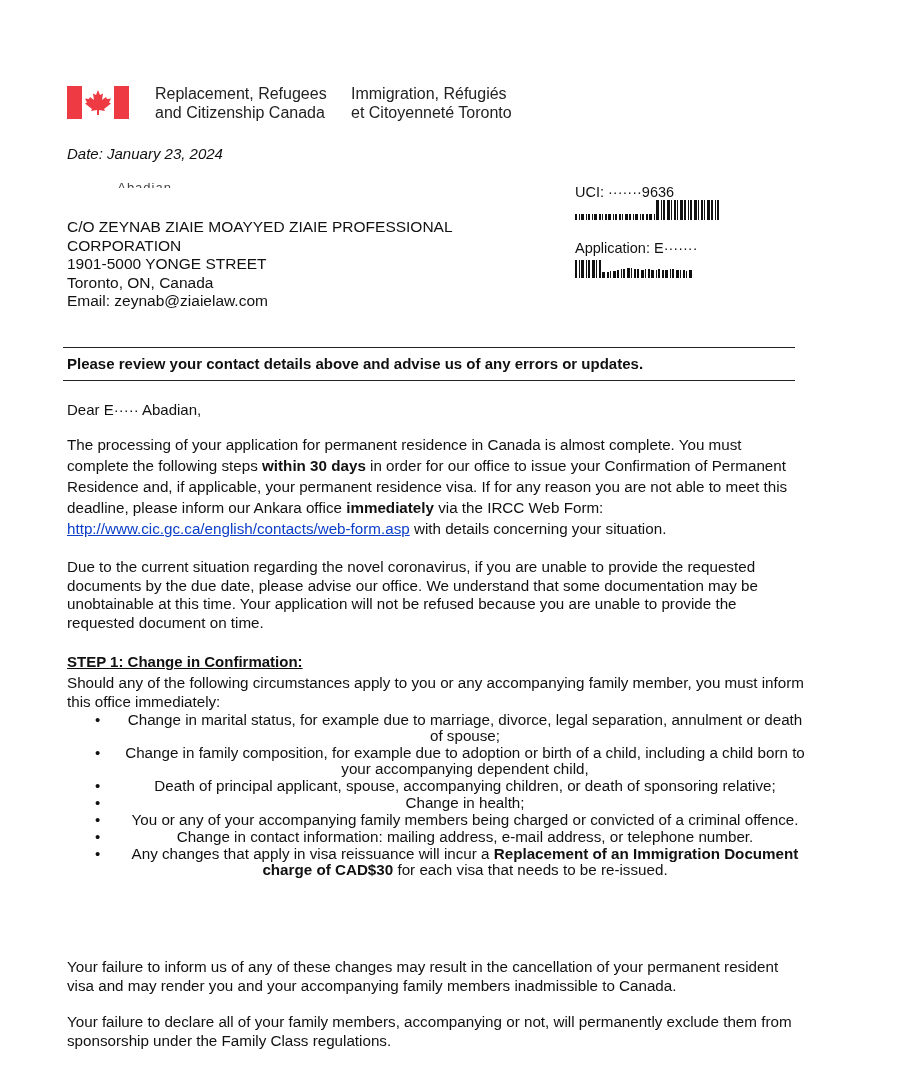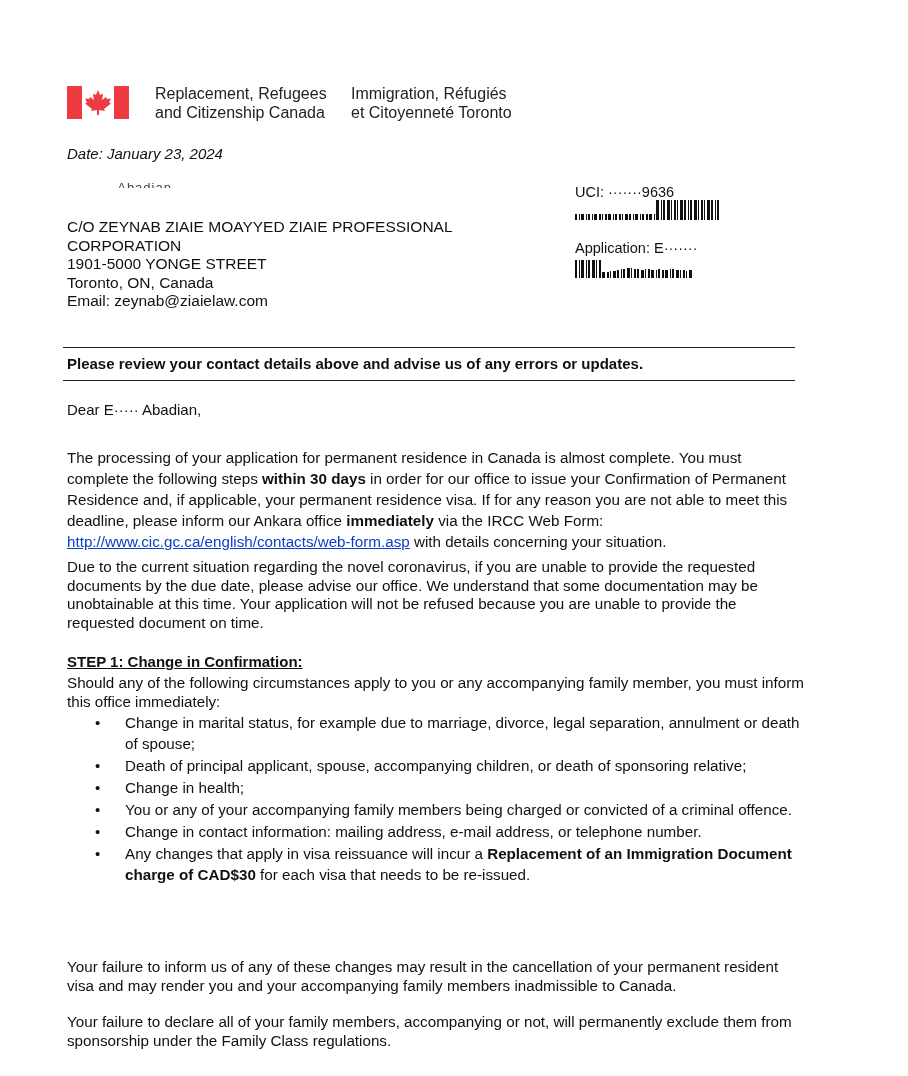--- a/index.html
+++ b/index.html
@@ -20,21 +20,21 @@
     .bars { display: flex; align-items: flex-end; height: 20px; margin-top: 2px; }
     .bars span { display: inline-block; background: #111; margin-right: 1.5px; }
     .notice-box { left: 63px; top: 347px; width: 728px; border-top: 1px solid #222; border-bottom: 1px solid #222; padding: 7px 0 8px 4px; font-weight: bold; font-size: 15px; }
     .dear { left: 67px; top: 401px; font-size: 15px; }
     .para { left: 67px; width: 740px; line-height: 21px; font-size: 15.2px; }
     .para2 { line-height: 18.5px; }
     a.link { color: #0b3ec9; text-decoration: underline; }
     .step-title { left: 67px; top: 653px; font-weight: bold; text-decoration: underline; font-size: 15px; }
     .step-intro { left: 67px; top: 674px; width: 740px; line-height: 18.5px; font-size: 15.2px; }
     .bullets { left: 95px; top: 712px; width: 710px; margin: 0; padding: 0; list-style: none; font-size: 15.2px; }
-    .bullets li { position: relative; padding-left: 30px; line-height: 21px; margin-bottom: 1px; }
+    .bullets li { position: relative; padding-left: 30px; line-height: 16px; margin-bottom: 1px; text-align: center; }
     .bullets li::before { content: "\2022"; position: absolute; left: 0; top: 0; font-size: 15px; }
   </style>
 </head>
 <body>
 
 <div class="abs flag">
   <svg width="62" height="33" viewBox="0 0 62 33">
     <rect x="0" y="0" width="15" height="33" fill="#ee3a43"></rect>
     <rect x="15" y="0" width="32" height="33" fill="#ffffff"></rect>
     <rect x="47" y="0" width="15" height="33" fill="#ee3a43"></rect>
@@ -147,30 +147,31 @@
       <span style="width:2px;height:8px"></span>
       <span style="width:1px;height:7px"></span>
       <span style="width:3px;height:8px"></span>
   </div>
 </div>
 
 <div class="abs notice-box">Please review your contact details above and advise us of any errors or updates.</div>
 
 <div class="abs dear">Dear E····· Abadian,</div>
 
-<div class="abs para" style="top:447px;">
+<div class="abs para" style="top:434px;">
   <span>The processing of your application for permanent residence in Canada is almost complete. You must complete the following steps </span><b>within 30 days</b><span> in order for our office to issue your Confirmation of Permanent Residence and, if applicable, your permanent residence visa. If for any reason you are not able to meet this deadline, please inform our Ankara office </span><b>immediately</b><span> via the IRCC Web Form: </span><a class="link" href="#">http://www.cic.gc.ca/english/contacts/web-form.asp</a><span> with details concerning your situation.</span>
 </div>
 
 <div class="abs para para2" style="top:558px;">Due to the current situation regarding the novel coronavirus, if you are unable to provide the requested documents by the due date, please advise our office. We understand that some documentation may be unobtainable at this time. Your application will not be refused because you are unable to provide the requested document on time.</div>
 
 <div class="abs step-title">STEP 1: Change in Confirmation:</div>
 <div class="abs step-intro">Should any of the following circumstances apply to you or any accompanying family member, you must inform this office immediately:</div>
 <ul class="abs bullets">
   <li>Change in marital status, for example due to marriage, divorce, legal separation, annulment or death of spouse;</li>
+  <li>Change in family composition, for example due to adoption or birth of a child, including a child born to your accompanying dependent child,</li>
   <li>Death of principal applicant, spouse, accompanying children, or death of sponsoring relative;</li>
   <li>Change in health;</li>
   <li>You or any of your accompanying family members being charged or convicted of a criminal offence.</li>
   <li>Change in contact information:  mailing address, e-mail address, or telephone number.</li>
   <li><span>Any changes that apply in visa reissuance will incur a </span><b>Replacement of an Immigration Document charge of CAD$30</b><span> for each visa that needs to be re-issued.</span></li>
 </ul>
 
 <div class="abs para para2" style="top:958px;">Your failure to inform us of any of these changes may result in the cancellation of your permanent resident visa and may render you and your accompanying family members inadmissible to Canada.</div>
 <div class="abs para para2" style="top:1013px;">Your failure to declare all of your family members, accompanying or not, will permanently exclude them from sponsorship under the Family Class regulations.</div>
 

